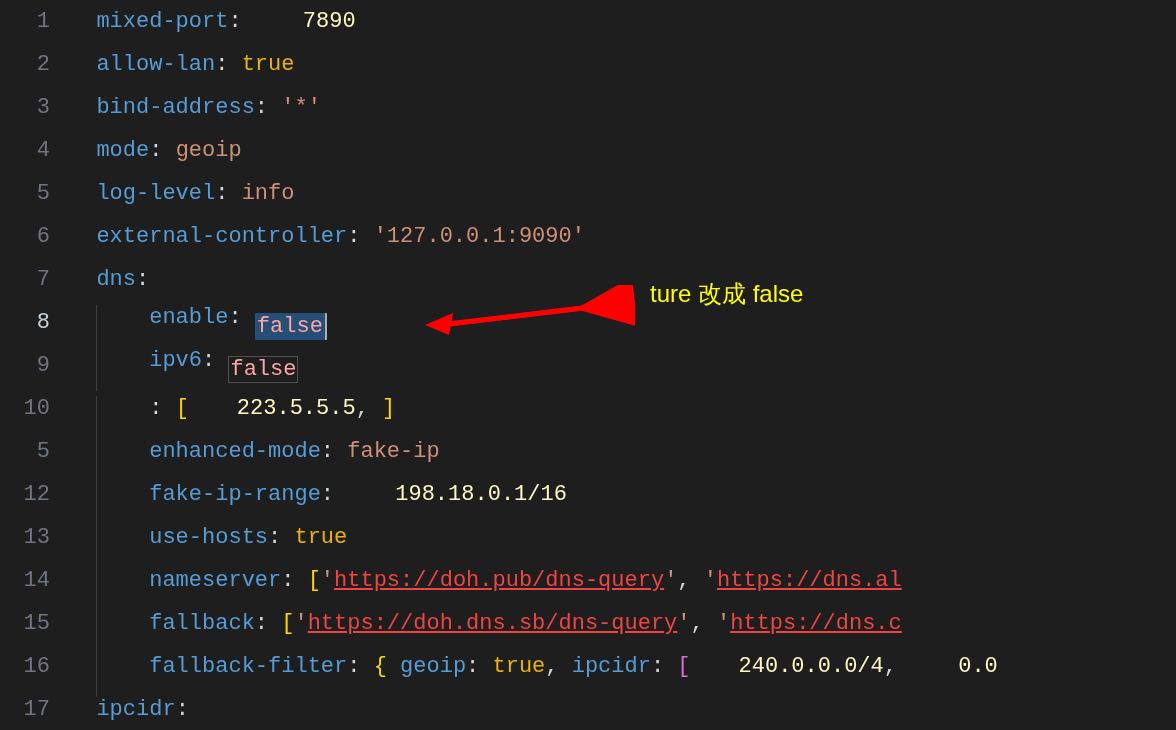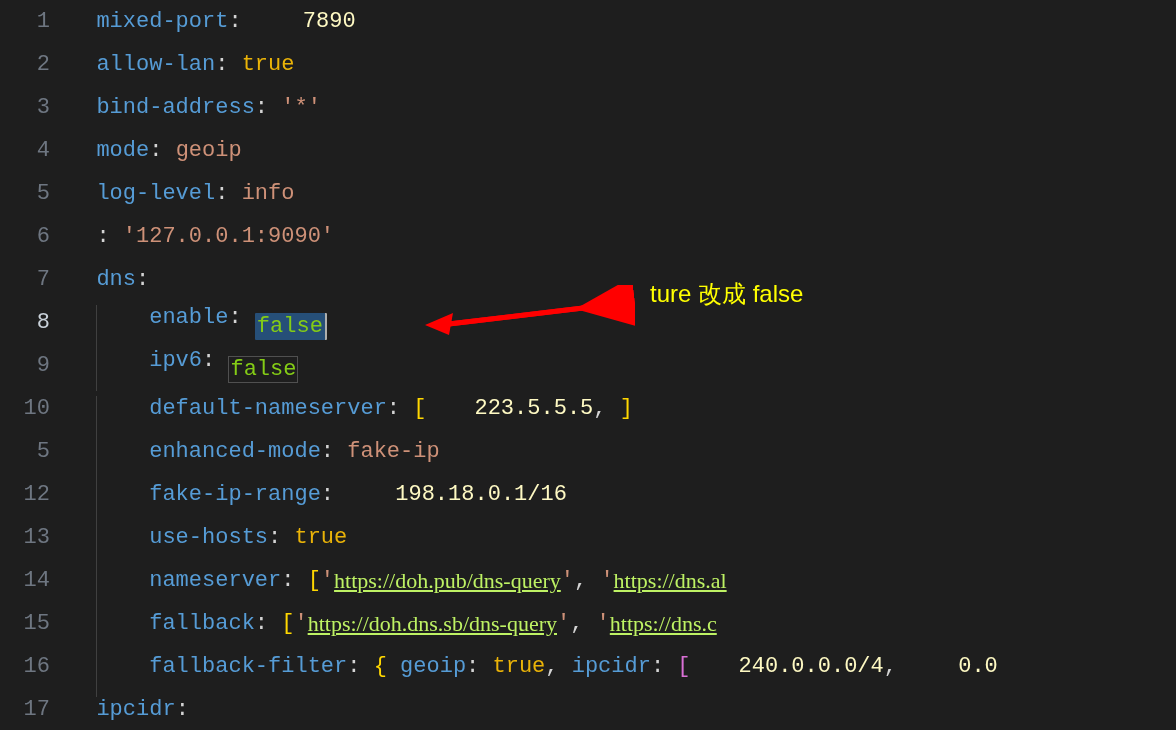--- a/index.html
+++ b/index.html
@@ -43,27 +43,27 @@
     .line-content {
       white-space: pre;
       position: relative;
       display: flex;
       align-items: flex-start;
     }
     .key { color: #569cd6; }
     .colon { color: #d4d4d4; }
     .number { color: #fef9c3; margin-left: 48px; }
     .value-true { color: #eab308; }
-    .value-false { color: #84cc16; margin-top: 8px; }
+    .value-false { color: #fca5a5; margin-top: 8px; }
     .string { color: #ce9178; }
     .bracket { color: #ffd700; }
     .bracket2 { color: #da70d6; }
     .text-plain { color: #ce9178; }
     .comma { color: #d4d4d4; }
-    .url { color: #bef264; text-decoration: underline; font-family: Liberation Serif, serif; }
+    .url { color: #ef4444; text-decoration: underline; }
     
     .selected {
       background: #264f78;
       padding: 1px 2px;
       border-radius: 1px;
     }
     .highlight-box {
       border: 1px solid #505050;
       padding: 0 1px;
     }
@@ -118,37 +118,37 @@
       <div class="line">
         <div class="line-number">4</div>
         <div class="line-content"><span>  </span><span class="key">mode</span><span class="colon">: </span><span class="text-plain">geoip</span></div>
       </div>
       <div class="line">
         <div class="line-number">5</div>
         <div class="line-content"><span>  </span><span class="key">log-level</span><span class="colon">: </span><span class="text-plain">info</span></div>
       </div>
       <div class="line">
         <div class="line-number">6</div>
-        <div class="line-content"><span>  </span><span class="colon">: </span><span class="string">'127.0.0.1:9090'</span></div>
+        <div class="line-content"><span>  </span><span class="key">external-controller</span><span class="colon">: </span><span class="string">'127.0.0.1:9090'</span></div>
       </div>
       <div class="line">
         <div class="line-number">7</div>
         <div class="line-content"><span>  </span><span class="key">dns</span><span class="colon">:</span></div>
       </div>
       <div class="line">
         <div class="line-number active">8</div>
         <div class="line-content"><span>      </span><span class="guide-line" style="left: 26px;"></span><span class="key">enable</span><span class="colon">: </span><span class="value-false selected cursor">false</span></div>
       </div>
       <div class="line">
         <div class="line-number">9</div>
         <div class="line-content"><span>      </span><span class="guide-line" style="left: 26px;"></span><span class="key">ipv6</span><span class="colon">: </span><span class="value-false highlight-box">false</span></div>
       </div>
       <div class="line">
         <div class="line-number">10</div>
-        <div class="line-content"><span>      </span><span class="guide-line" style="left: 26px;"></span><span class="key">default-nameserver</span><span class="colon">: </span><span class="bracket">[</span><span class="number">223.5.5.5</span><span class="comma">, </span><span class="bracket">]</span></div>
+        <div class="line-content"><span>      </span><span class="guide-line" style="left: 26px;"></span><span class="colon">: </span><span class="bracket">[</span><span class="number">223.5.5.5</span><span class="comma">, </span><span class="bracket">]</span></div>
       </div>
       <div class="line">
         <div class="line-number">5</div>
         <div class="line-content"><span>      </span><span class="guide-line" style="left: 26px;"></span><span class="key">enhanced-mode</span><span class="colon">: </span><span class="text-plain">fake-ip</span></div>
       </div>
       <div class="line">
         <div class="line-number">12</div>
         <div class="line-content"><span>      </span><span class="guide-line" style="left: 26px;"></span><span class="key">fake-ip-range</span><span class="colon">: </span><span class="number">198.18.0.1/16</span></div>
       </div>
       <div class="line">

